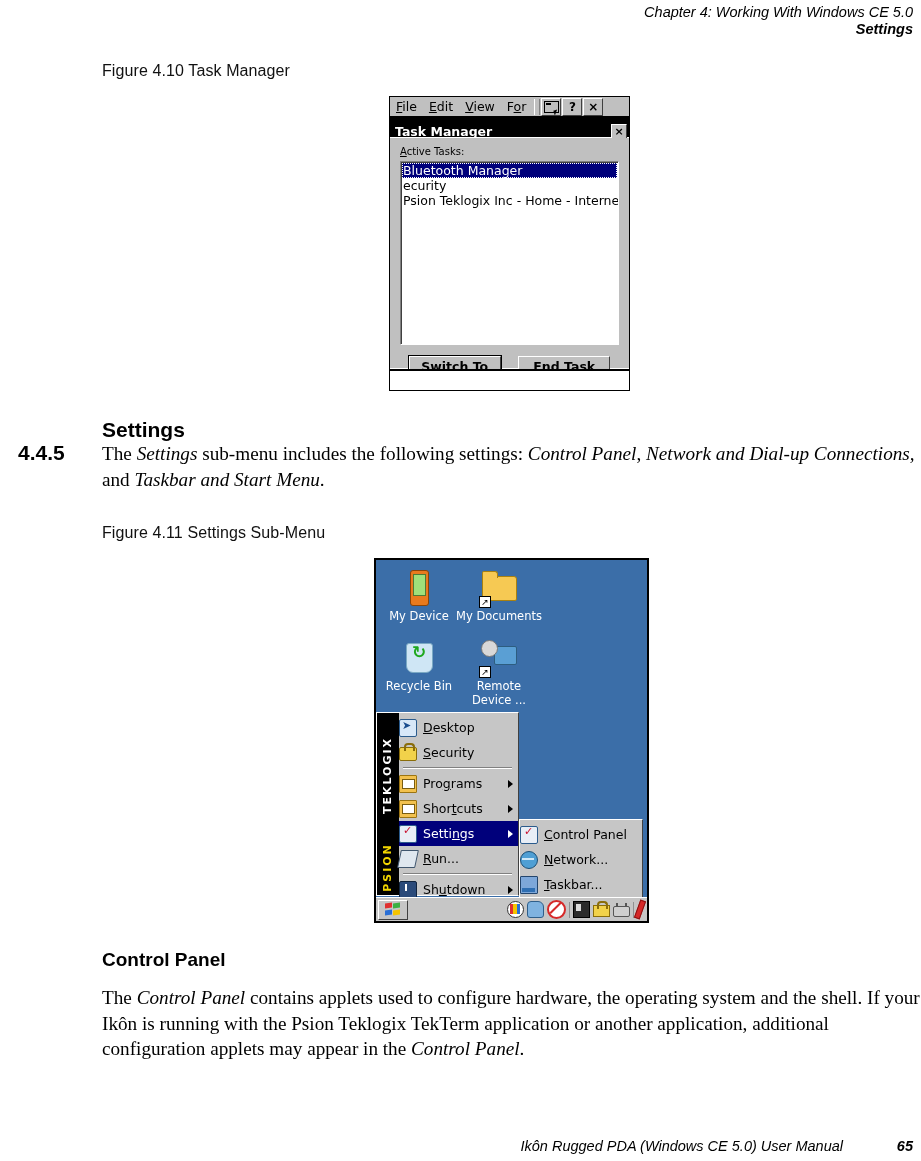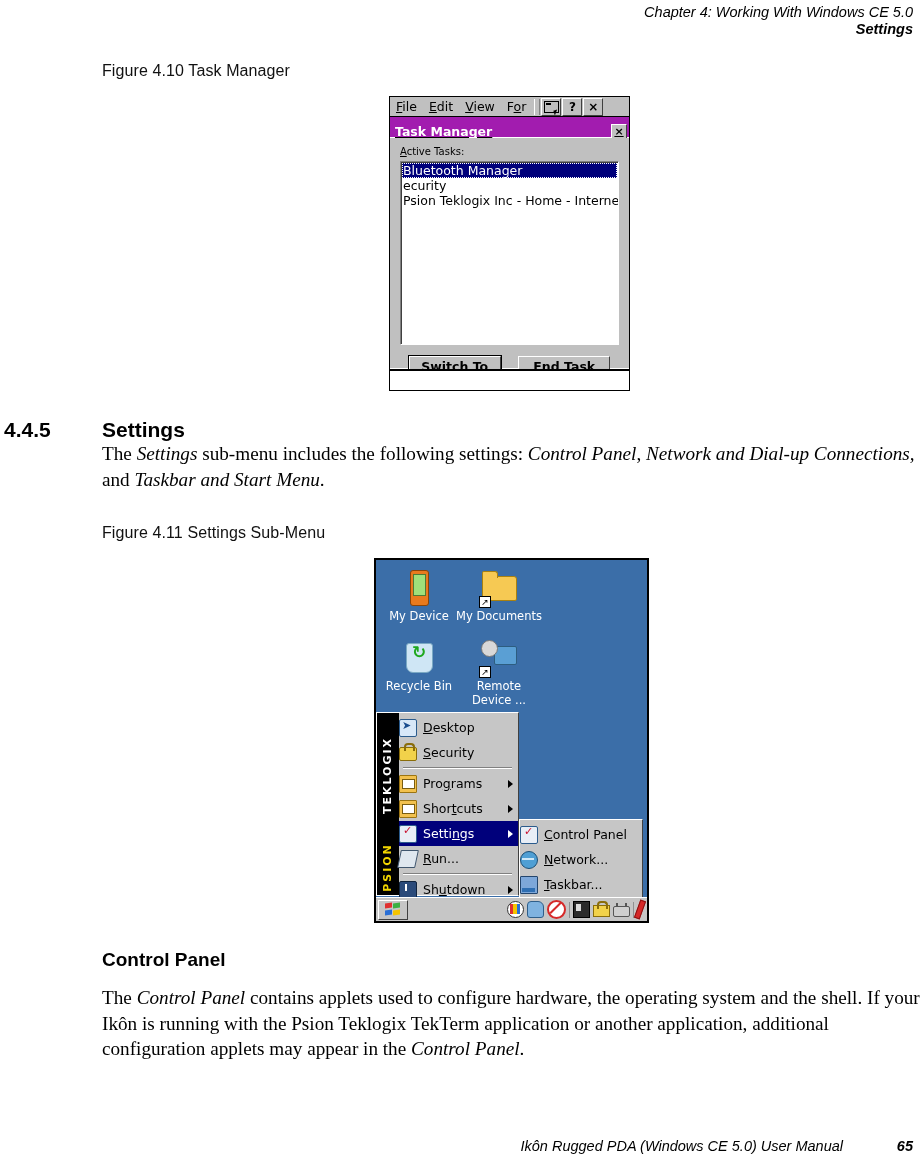--- a/index.html
+++ b/index.html
@@ -45,21 +45,21 @@
   .secnum-row {
     position: absolute;
     left: 0px;
     top: 418px;
     width: 921px;
     font-family: "Liberation Sans", sans-serif;
     font-weight: bold;
     font-size: 21px;
     color: #000;
   }
-  .secnum-row .num { position: absolute; left: 4px; }
+  .secnum-row .num { position: absolute; left: 18px; margin-top: 23px; }
   .secnum-row .ttl { position: absolute; left: 102px; }
 
   .para {
     position: absolute;
     left: 102px;
     width: 818px;
     font-family: "Liberation Serif", serif;
     font-size: 19.2px;
     line-height: 25.5px;
     text-align: left;
@@ -163,27 +163,26 @@
     content: "";
     position: absolute; right: 0px; bottom: -3px;
     width: 0; height: 0;
     border-left: 4px solid #000;
     border-bottom: 5px solid transparent;
     transform: rotate(-18deg);
   }
 
   .tm-title {
     height: 20px;
-    background: #a21caf;
+    background: #000000;
     display: flex;
     align-items: center;
     justify-content: space-between;
     padding: 8px 2px 0 5px;
     box-sizing: border-box;
-    text-decoration: underline;
   }
   .tm-title .t {
     color: #fff;
     font-size: 12.5px;
     font-weight: bold;
   }
   .tm-title .x {
     width: 16px; height: 15px;
     background: #c0c0c0;
     border: 1px solid #fff;

